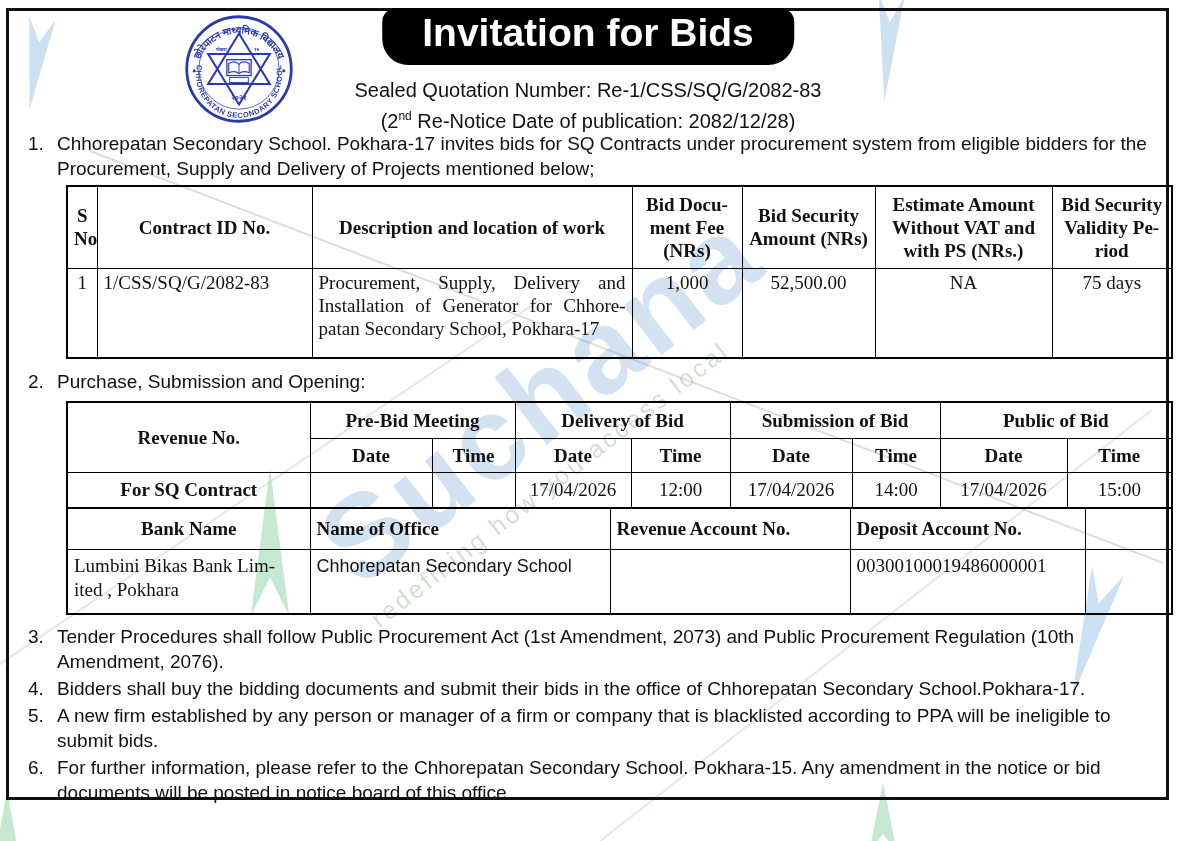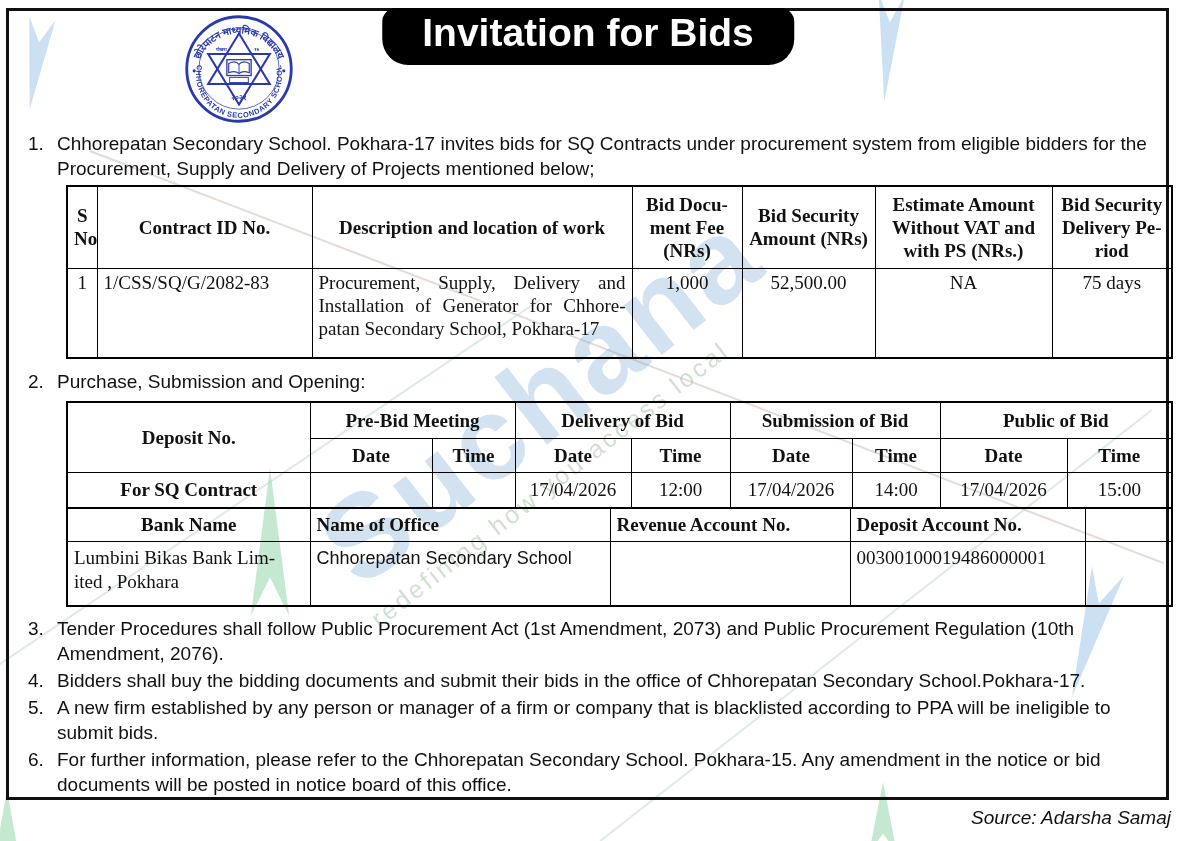--- a/index.html
+++ b/index.html
@@ -46,21 +46,21 @@
   .t1 tbody tr{height:90px;}
   .t1 td{vertical-align:top;text-align:center;line-height:23px;}
   .t1 td.desc{text-align:justify;}
   .t2{margin-top:7px;}
   .t2 tr.gr{height:36px;}
   .t2 tr.sh{height:34px;}
   .t2 tr.dt{height:36px;}
   .t2 td{text-align:center;margin-left:12px;}
   .t2 td.lbl{font-weight:bold;}
   .t3{margin-top:-2px;border-top:none;}
-  .t3 tr.bh{height:34px;}
+  .t3 tr.bh{height:42px;}
   .t3 tr.bd{height:64px;}
   .t3 th.left{text-align:left;}
   .t3 td{vertical-align:top;line-height:24px;padding-top:4px;}
   .t3 td.sans{font-family:"Liberation Sans",sans-serif;font-size:18px;}
   
   .src{position:absolute;right:10px;top:807px;font-size:19px;font-style:italic;z-index:1;}
 </style>
 </head>
 <body>
 
@@ -107,20 +107,22 @@
         <line x1="60" y1="55" x2="60" y2="65" stroke="#2a3aad" stroke-width="1"></line>
         <rect x="50" y="69" width="20" height="5.5" fill="#ffffff" stroke="#2a3aad" stroke-width="1"></rect>
         <text x="60" y="93" font-size="8" font-weight="bold" fill="#2a3aad" text-anchor="middle" font-family="Liberation Sans, sans-serif">२०२१</text>
       </svg>
 
       <div class="title-box">
         <span>Invitation for Bids</span>
       </div>
 
       <div class="sub">
+        <div>Sealed Quotation Number: Re-1/CSS/SQ/G/2082-83</div>
+        <div><span>(2</span><sup>nd</sup><span> Re-Notice Date of publication: 2082/12/28)</span></div>
       </div>
     </div>
 
     <div class="item">
       <div class="num">1.</div>
       <div class="txt">Chhorepatan Secondary School. Pokhara-17 invites bids for SQ  Contracts  under procurement system from eligible bidders for the Procurement, Supply and Delivery of Projects mentioned below;</div>
     </div>
 
     <table class="t1">
       <colgroup>
@@ -133,21 +135,21 @@
           <col style="width:120px">
       </colgroup>
       <thead>
         <tr>
           <th>S No.</th>
           <th>Contract ID No.</th>
           <th>Description and location of work</th>
           <th>Bid Docu-ment Fee (NRs)</th>
           <th>Bid Security Amount (NRs)</th>
           <th>Estimate Amount Without VAT and with PS (NRs.)</th>
-          <th>Bid Security Delivery Pe-riod</th>
+          <th>Bid Security Validity Pe-riod</th>
         </tr>
       </thead>
       <tbody>
         <tr>
           <td>1</td>
           <td style="text-align:left;">1/CSS/SQ/G/2082-83</td>
           <td class="desc">Procurement, Supply, Delivery and Installation of Generator for Chhore-patan Secondary School, Pokhara-17</td>
           <td>1,000</td>
           <td>52,500.00</td>
           <td>NA</td>
@@ -168,21 +170,21 @@
           <col style="width:83px">
           <col style="width:116px">
         <col style="width:99px">
           <col style="width:122px">
           <col style="width:88px">
           <col style="width:127px">
           <col style="width:105px">
       </colgroup>
       <tbody>
           <tr class="gr">
-        <th rowspan="2">Deposit No.</th>
+        <th rowspan="2">Revenue No.</th>
         <th colspan="2">Pre-Bid Meeting</th>
         <th colspan="2">Delivery of Bid</th>
         <th colspan="2">Submission of Bid</th>
         <th colspan="2">Public of Bid</th>
       </tr>
       <tr class="sh">
         <th>Date</th>
         <th>Time</th>
         <th>Date</th>
         <th>Time</th>
@@ -245,15 +247,14 @@
         <div class="txt">A new firm established by any person or manager of a firm or company that is blacklisted according to PPA will be ineligible to submit bids.</div>
       </div>
       <div class="item">
         <div class="num">6.</div>
         <div class="txt">For further information, please refer to the Chhorepatan Secondary School. Pokhara-15. Any amendment in the notice or bid documents will be posted in notice board of this office.</div>
       </div>
     </div>
 
   </div>
 
-  <div class="src">Source: Adarsha Samaj</div>
 
 </div>
 
 </body></html>

